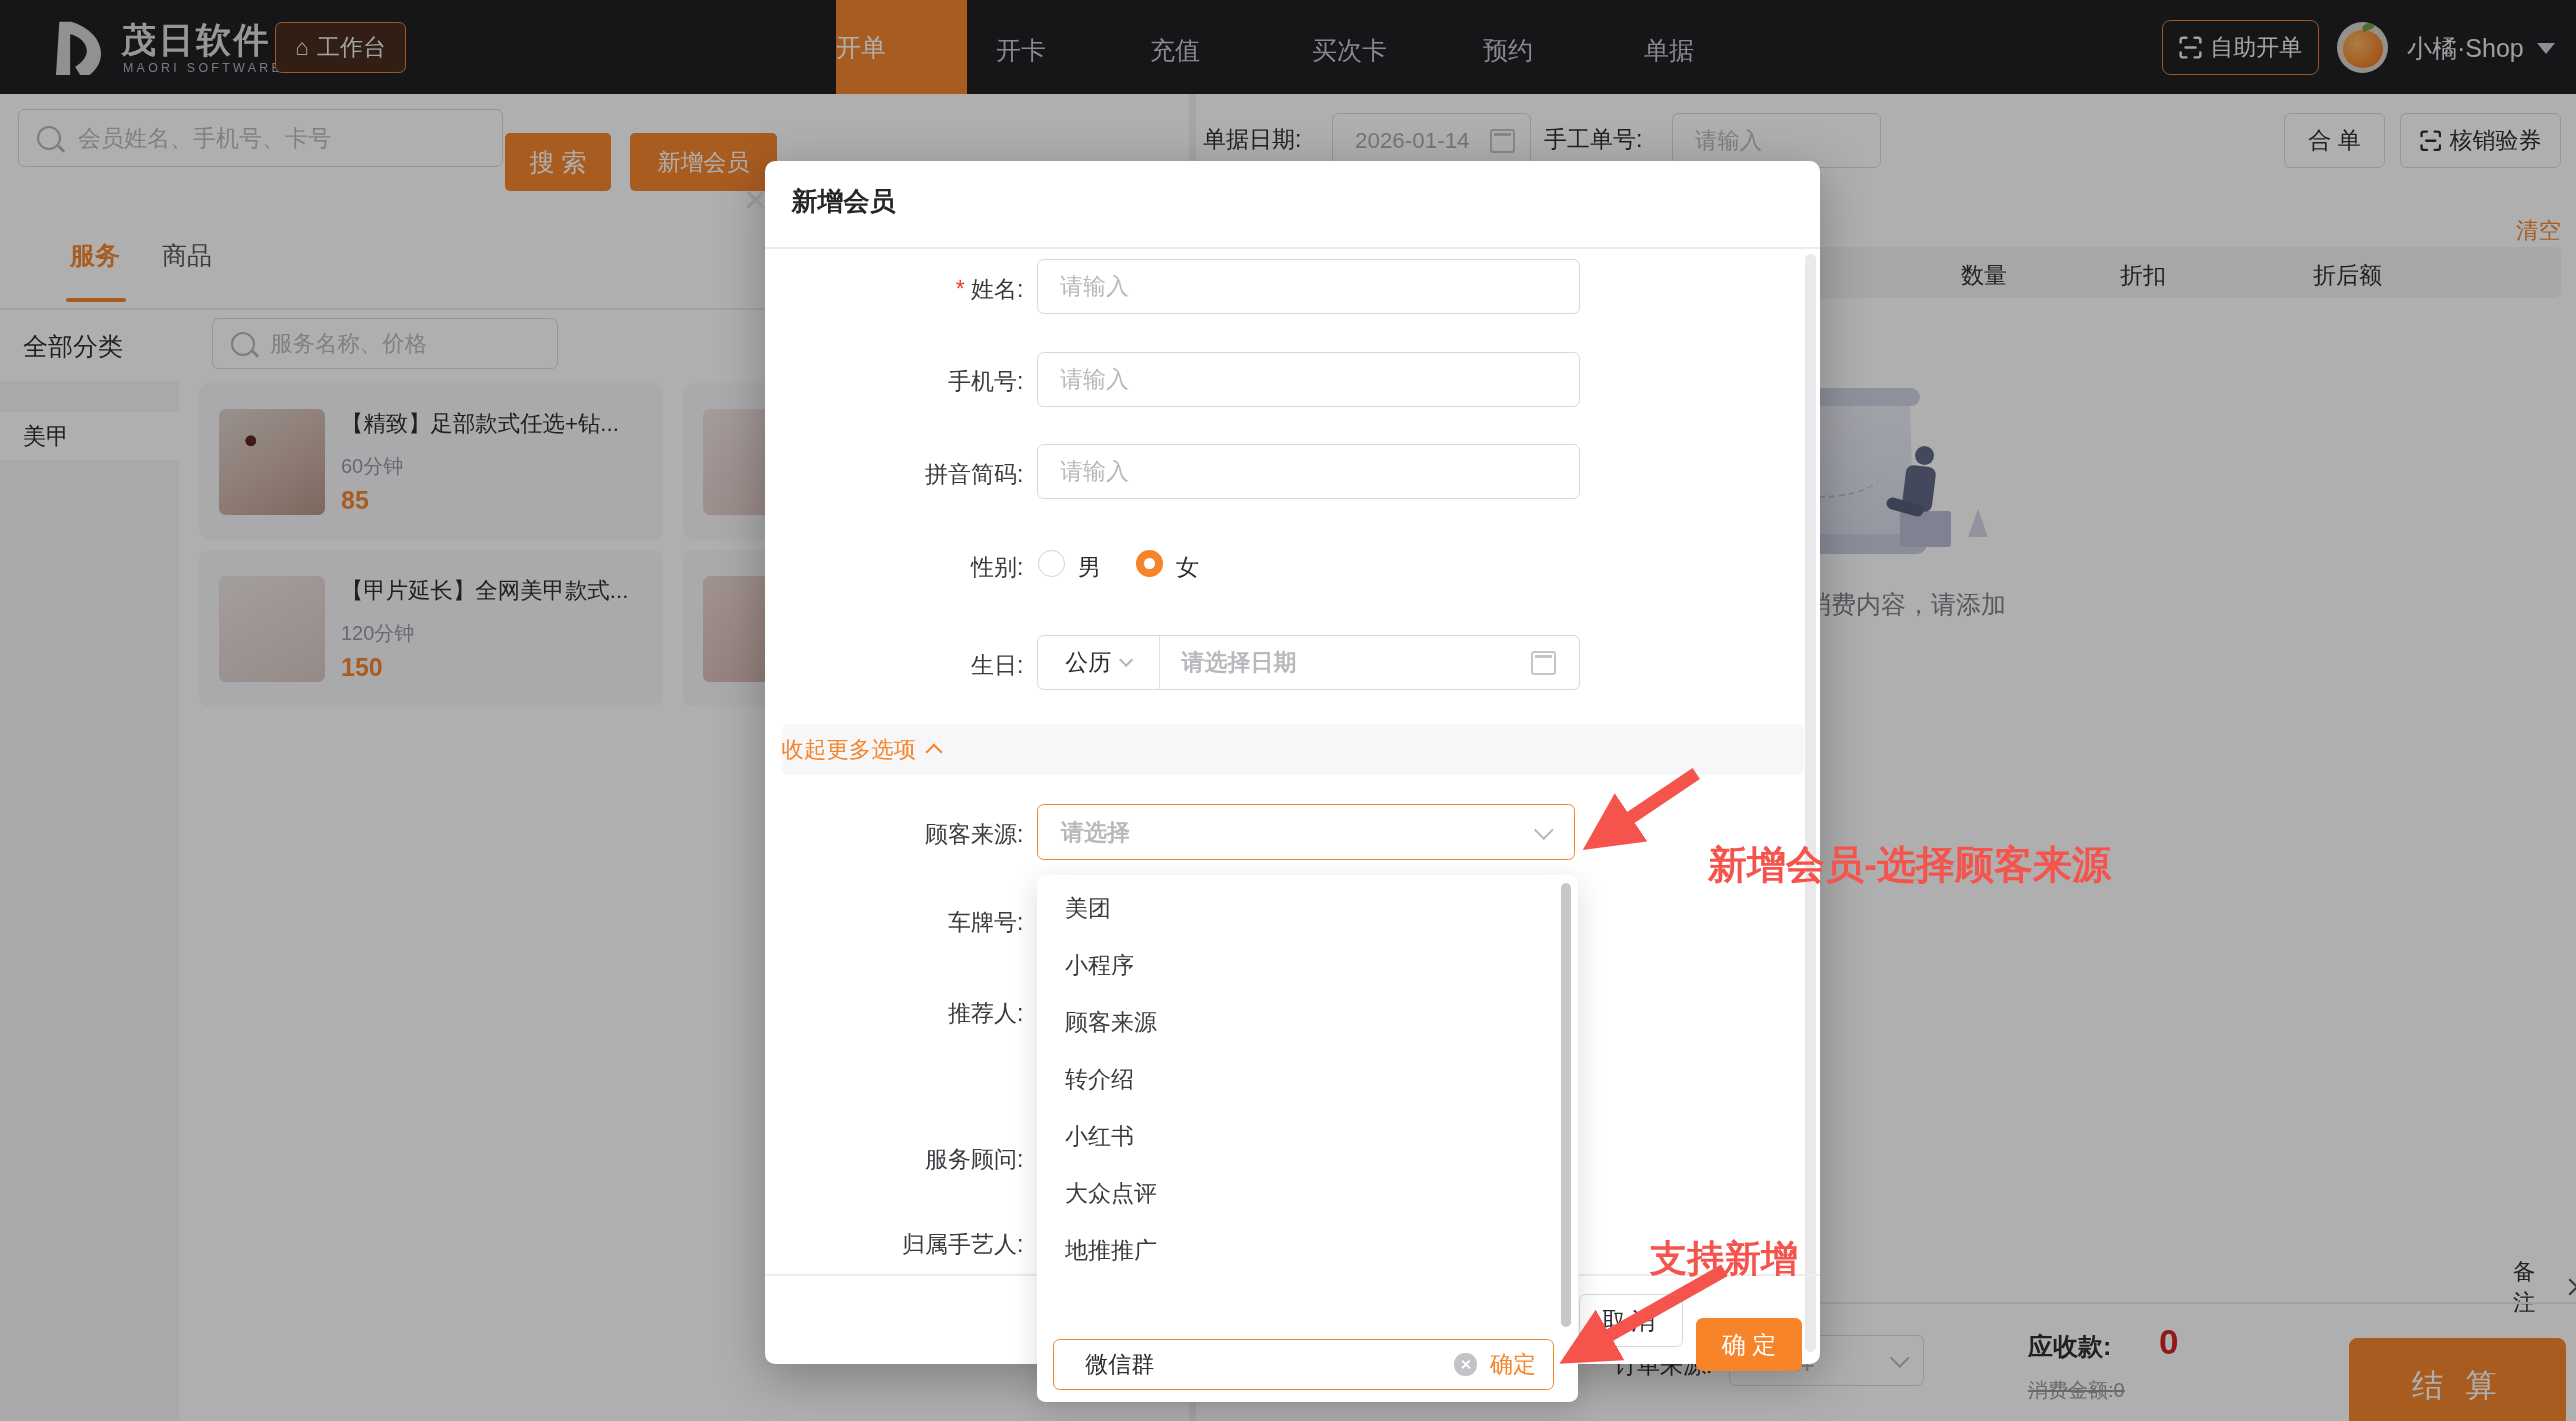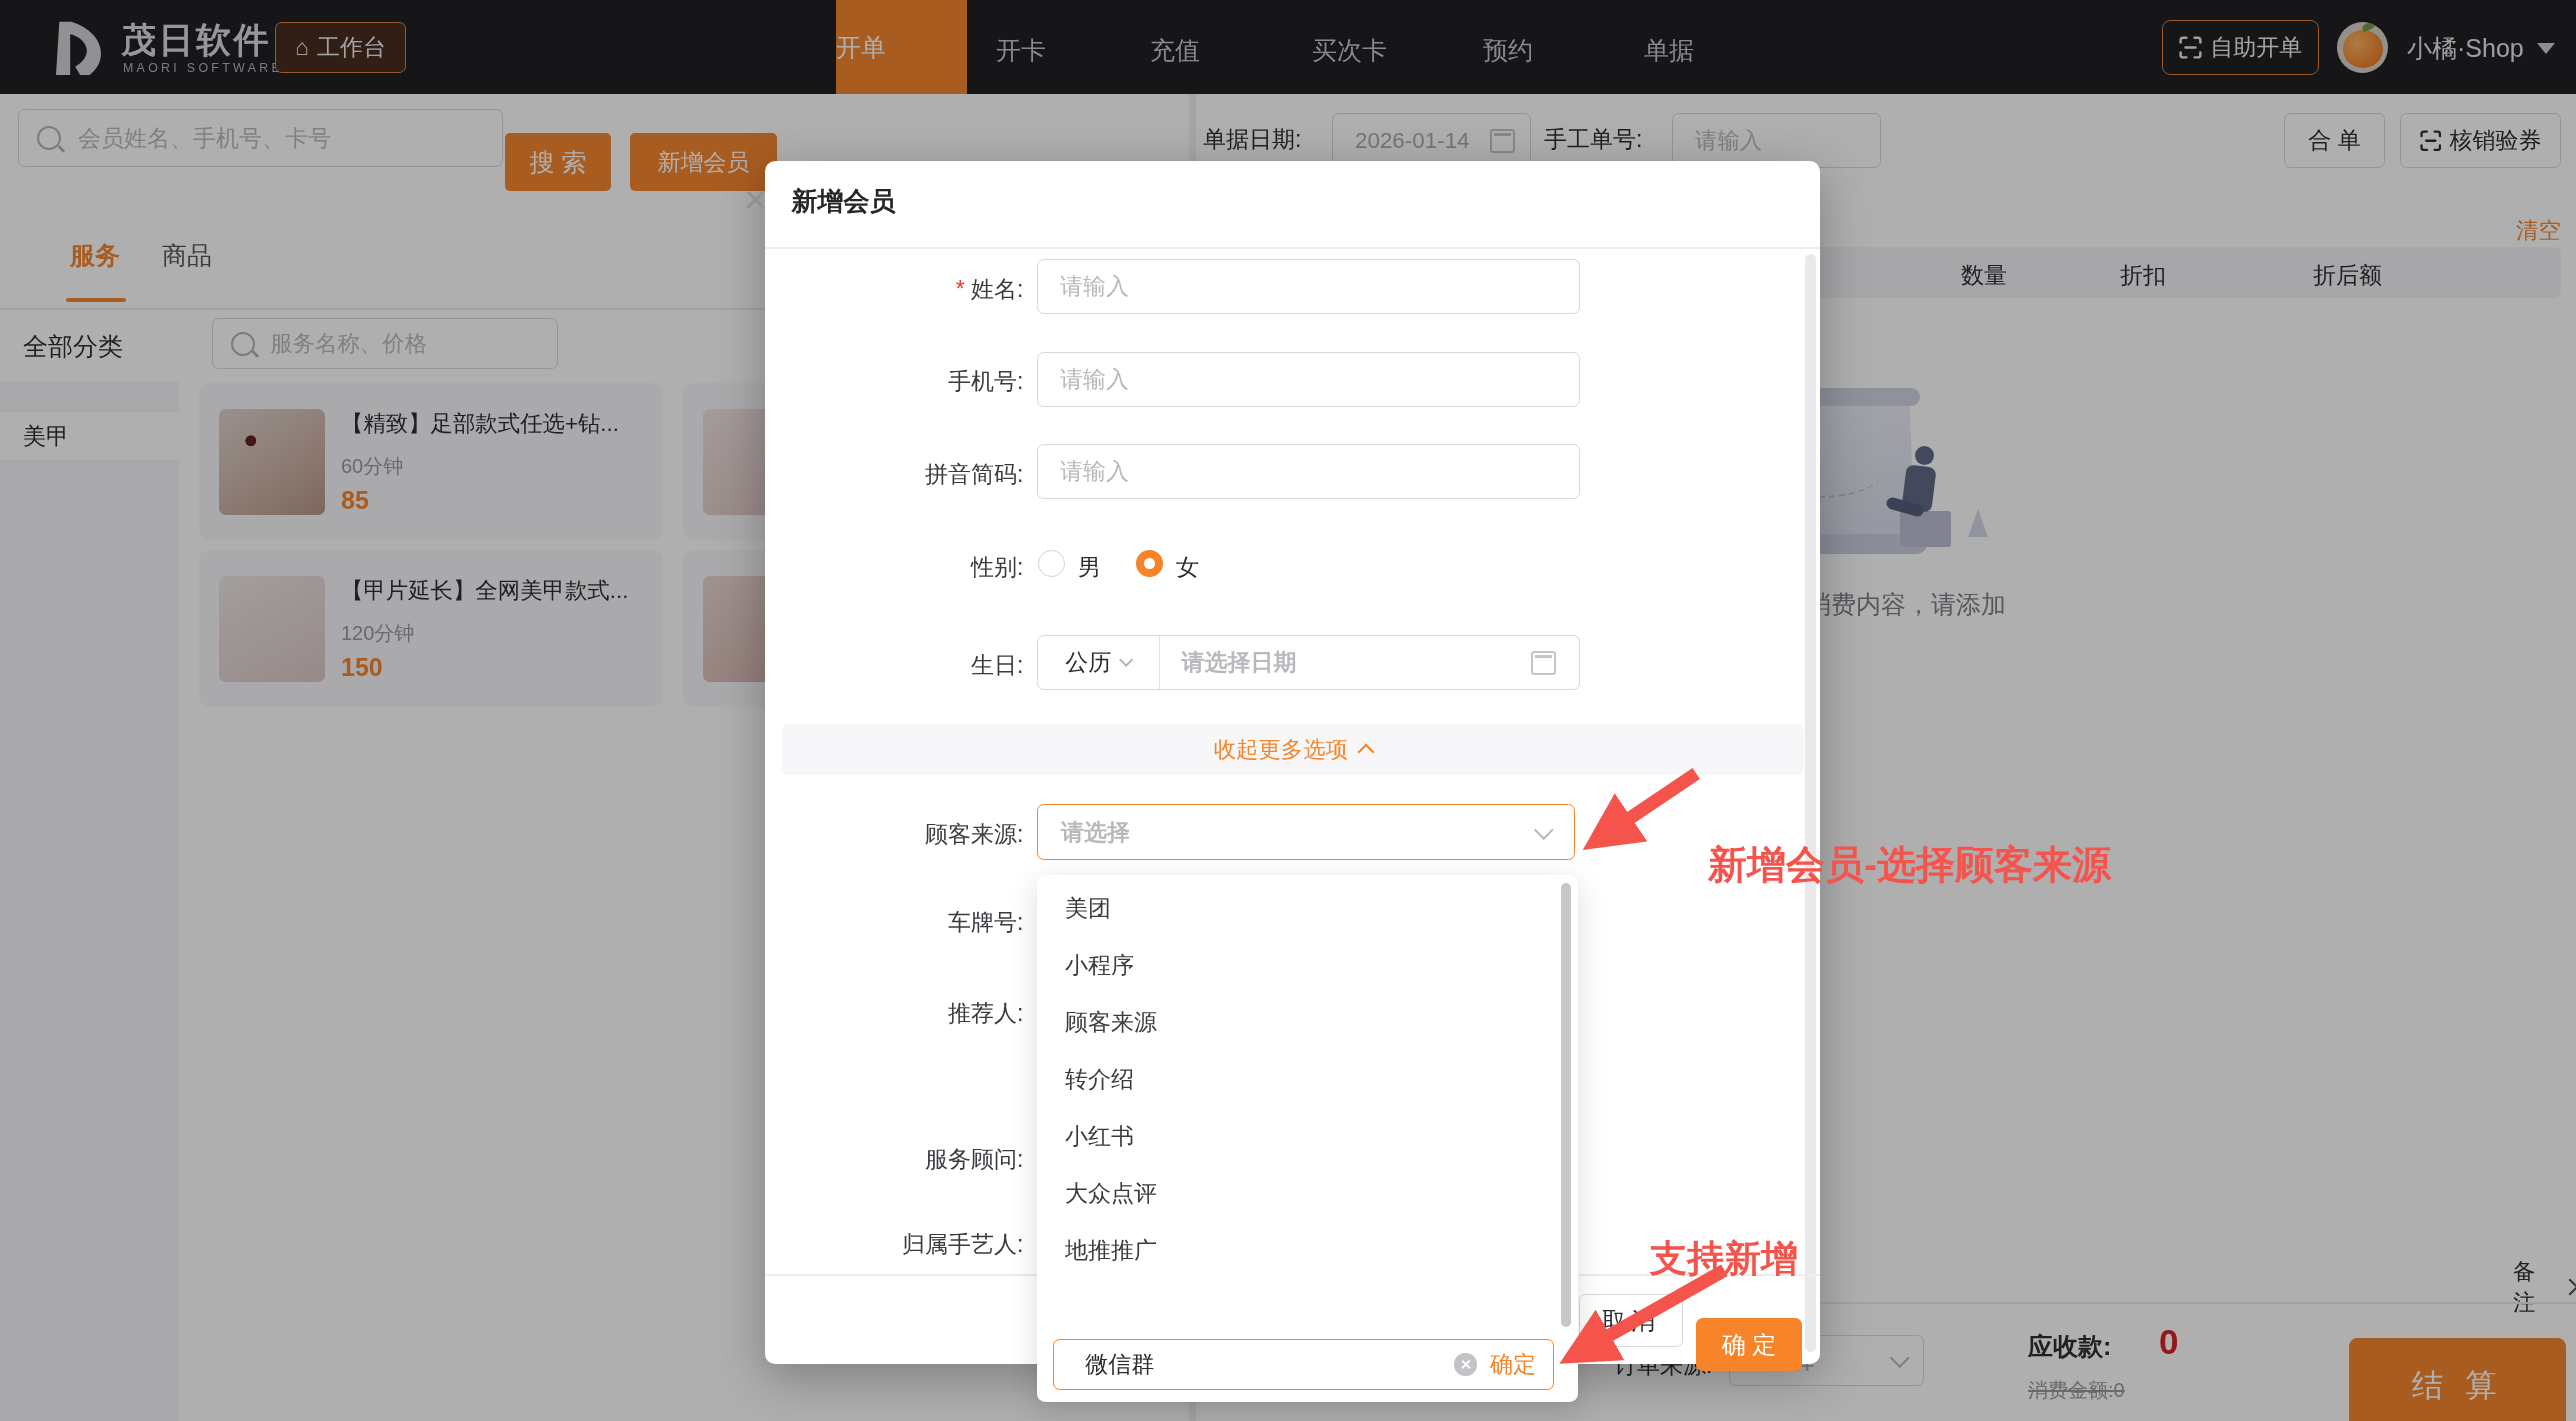--- a/index.html
+++ b/index.html
@@ -229,21 +229,21 @@
     <div class="flabel" style="top:489px;">生日:</div>
     <div class="abs inpbox" style="left:272px;top:474px;width:543px;height:55px;padding:0;cursor:pointer;">
       <div class="flex" style="width:121px;height:100%;justify-content:center;gap:10px;border-right:0.8px solid #e2e2e6;">
         <span style="font-size:23px;color:#2b2b2e;">公历</span>
         <span class="chev-down" style="width:8.3px;height:8.3px;"></span>
       </div>
       <span class="ph" style="margin-left:21.5px;font-size:23px;flex:1;">请选择日期</span>
       <span class="ico-cal" style="margin-right:23px;"></span>
     </div>
 
-    <div class="abs flex" style="left:16.6px;top:563px;width:1022px;height:51px;background:#f7f7f9;border-radius:6.6px;justify-content:center;gap:11.6px;cursor:pointer;">
+    <div class="abs flex" style="left:16.6px;top:563px;width:1022px;height:51px;background:#f7f7f9;border-radius:6.6px;gap:11.6px;cursor:pointer;">
       <span style="color:var(--accent);font-size:22.4px;">收起更多选项</span>
       <span class="chev-up"></span>
     </div>
 
     <div class="flabel" style="top:658px;">顾客来源:</div>
     <div class="abs" style="left:272px;top:643px;width:538px;height:56px;border:1.7px solid var(--accent);border-radius:6.6px;display:flex;align-items:center;justify-content:space-between;padding:0 23px;box-sizing:border-box;cursor:pointer;">
       <span class="ph" style="font-size:23px;">请选择</span>
       <span class="chev-down"></span>
     </div>
 

